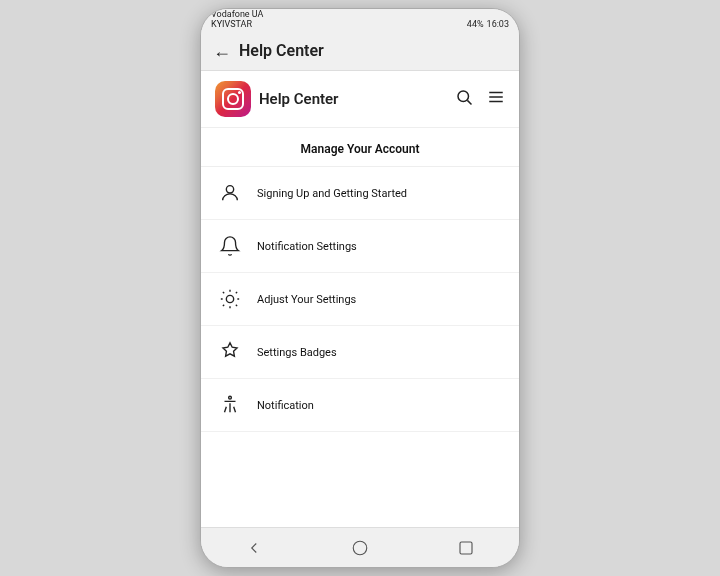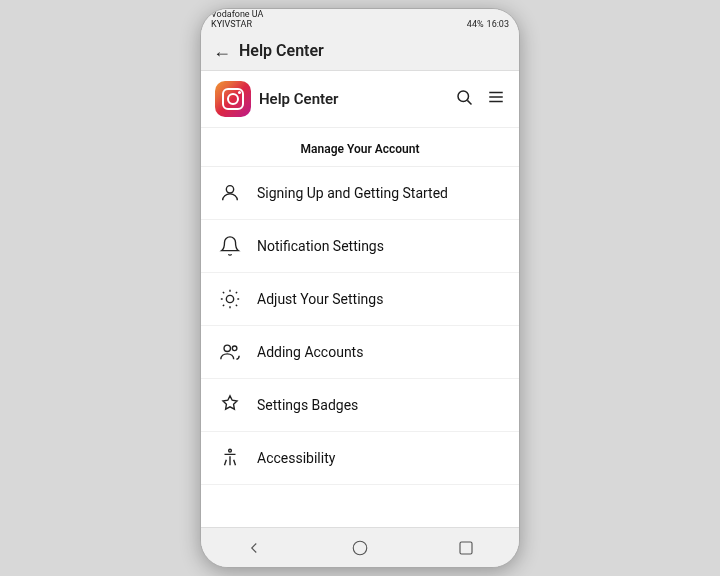--- a/index.html
+++ b/index.html
@@ -141,21 +141,21 @@
       flex-shrink: 0;
     }
     .menu-icon svg {
       width: 22px;
       height: 22px;
       stroke: #222;
       fill: none;
       stroke-width: 1.5;
     }
     .menu-label {
-      font-size: 14px;
+      font-size: 11px;
       color: #111;
       font-weight: 400;
     }
 
     
     .bottom-nav {
       height: 40px;
       background: #f0f0f0;
       display: flex;
       align-items: center;
@@ -290,50 +290,39 @@
       <li class="menu-item">
         <span class="menu-icon">
           <svg viewBox="0 0 24 24">
               <circle cx="12" cy="12" r="4"></circle>
               <path d="M12 2v2M12 20v2M4.22 4.22l1.42 1.42M18.36 18.36l1.42 1.42M2 12h2M20 12h2M4.22 19.78l1.42-1.42M18.36 5.64l1.42-1.42"></path>
             </svg>
         </span>
         <span class="menu-label">Adjust Your Settings</span>
       </li>
 
-      <li class="menu-item">
-        <span class="menu-icon">
-          <svg viewBox="0 0 24 24">
-              <circle cx="9" cy="8" r="3.5"></circle>
-              <path d="M2 20c0-3.5 3-6 7-6s7 2.5 7 6"></path>
-              <circle cx="17" cy="8" r="2.5"></circle>
-              <path d="M19 20c1.5-.5 3-1.8 3-4"></path>
-            </svg>
-        </span>
-        <span class="menu-label">Adding Accounts</span>
-      </li>
 
 
       <li class="menu-item">
         <span class="menu-icon">
           <svg viewBox="0 0 24 24">
               <path d="M12 2l2.4 4.8 5.3.8-3.8 3.7.9 5.2L12 14l-4.8 2.5.9-5.2L4.3 7.6l5.3-.8z"></path>
             </svg>
         </span>
         <span class="menu-label">Settings Badges</span>
       </li>
 
       <li class="menu-item">
         <span class="menu-icon">
           <svg viewBox="0 0 24 24">
               <circle cx="12" cy="4" r="1.5"></circle>
               <path d="M6 8h12M12 10v10M8 14l-2 6M16 14l2 6"></path>
             </svg>
         </span>
-        <span class="menu-label">Accessibility</span>
+        <span class="menu-label">Notification</span>
       </li>
 
     </ul>
 
   </div>
 
   <div class="bottom-nav">
     <div class="nav-btn">
       <svg viewBox="0 0 24 24">
           <polyline points="15 18 9 12 15 6"></polyline>

